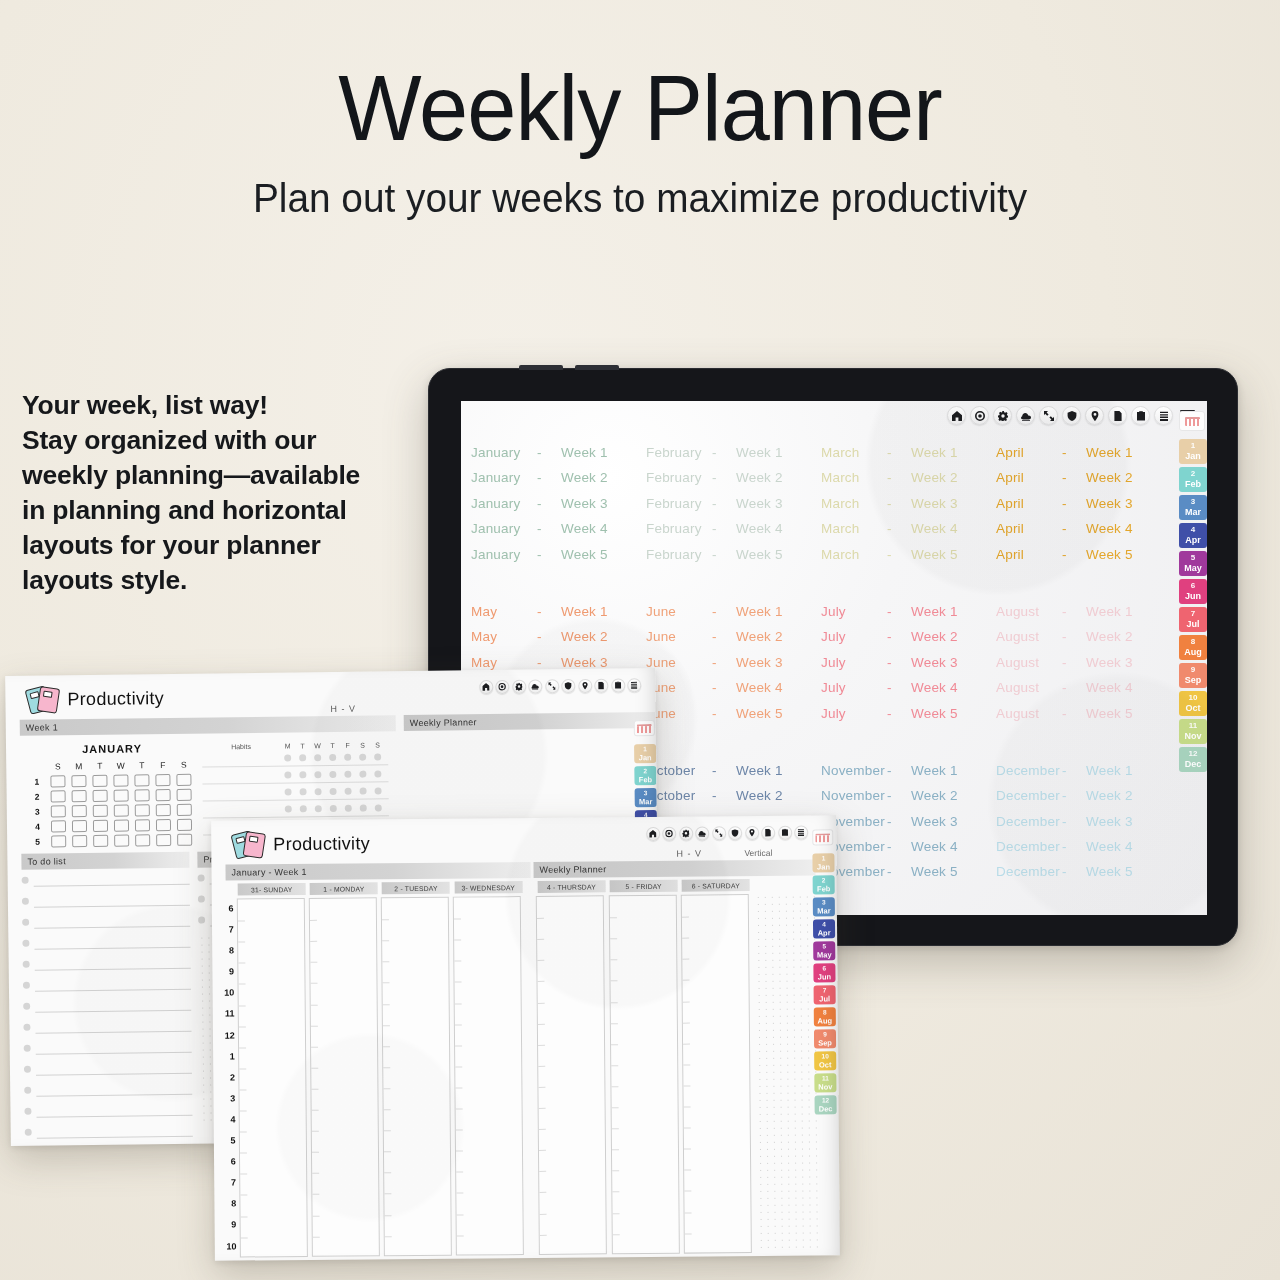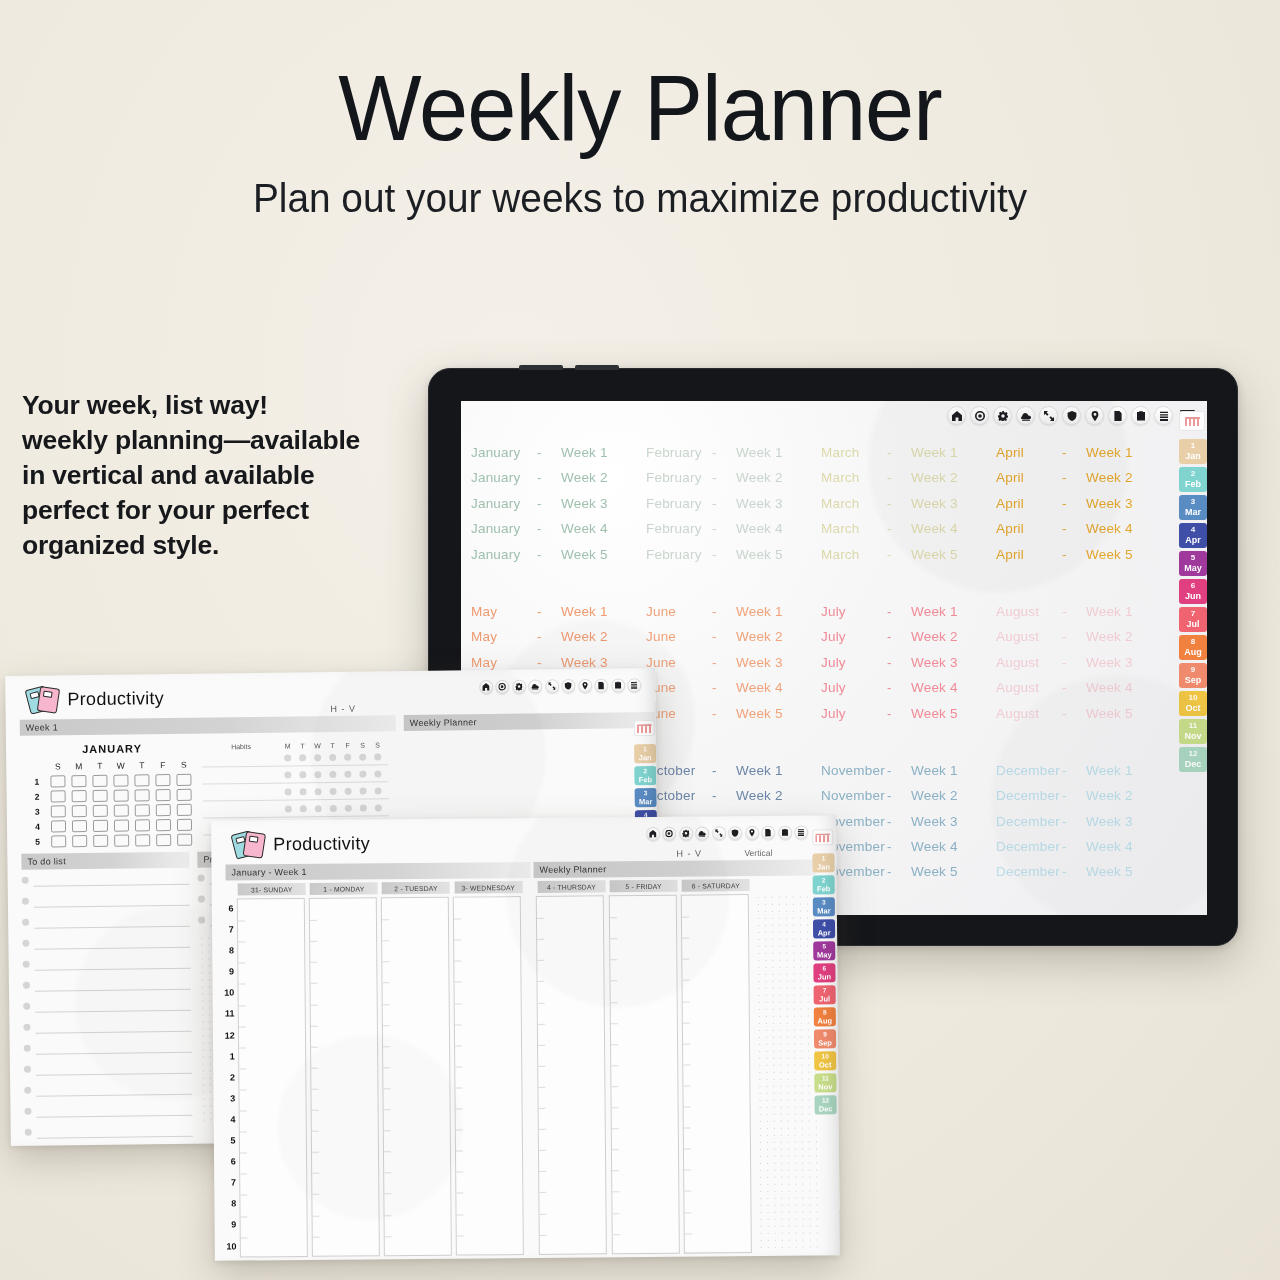--- a/index.html
+++ b/index.html
@@ -211,24 +211,25 @@
 </head>
 <body>
 
 <div id="header">
   <div id="title">Weekly Planner</div>
   <div id="subtitle">Plan out your weeks to maximize productivity</div>
 </div>
 
 <div id="blurb">
     <div>Your week, list way!</div>
+    <div>Stay organized with our</div>
     <div>weekly planning—available</div>
-    <div>in vertical and available</div>
-    <div>perfect for your perfect</div>
-    <div>organized style.</div>
+    <div>in planning and horizontal</div>
+    <div>layouts for your planner</div>
+    <div>layouts style.</div>
   </div>
 
 <div id="tablet">
   <div id="tablet-screen">
 
     <div class="tb-toolbar" id="tb-toolbar">
         <div class="tb-ico">
           <svg viewBox="0 0 10 10">
             <path d="M5 0 0 4.2V10h3.6V6.5h2.8V10H10V4.2z"></path>
           </svg>

